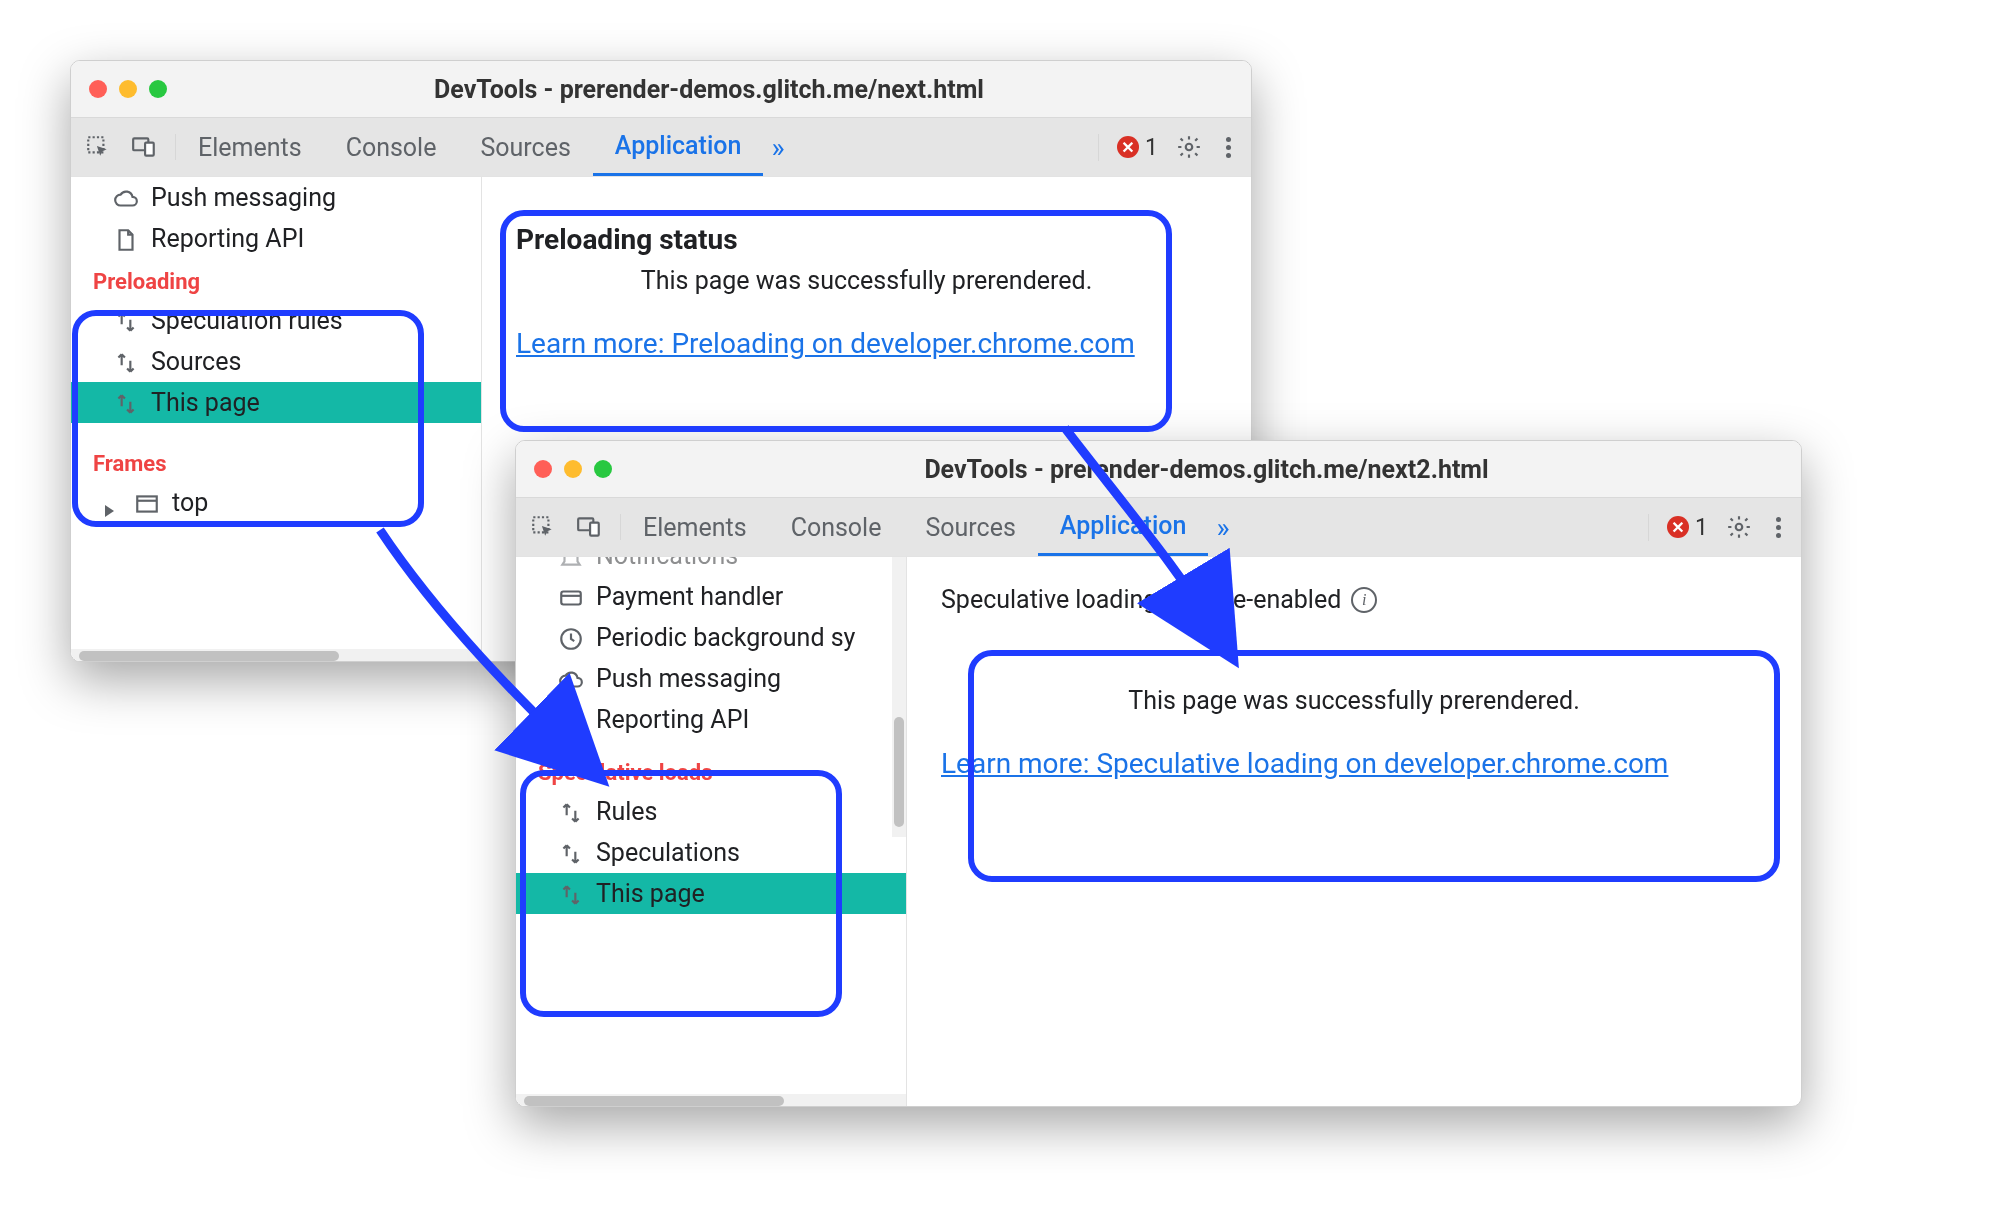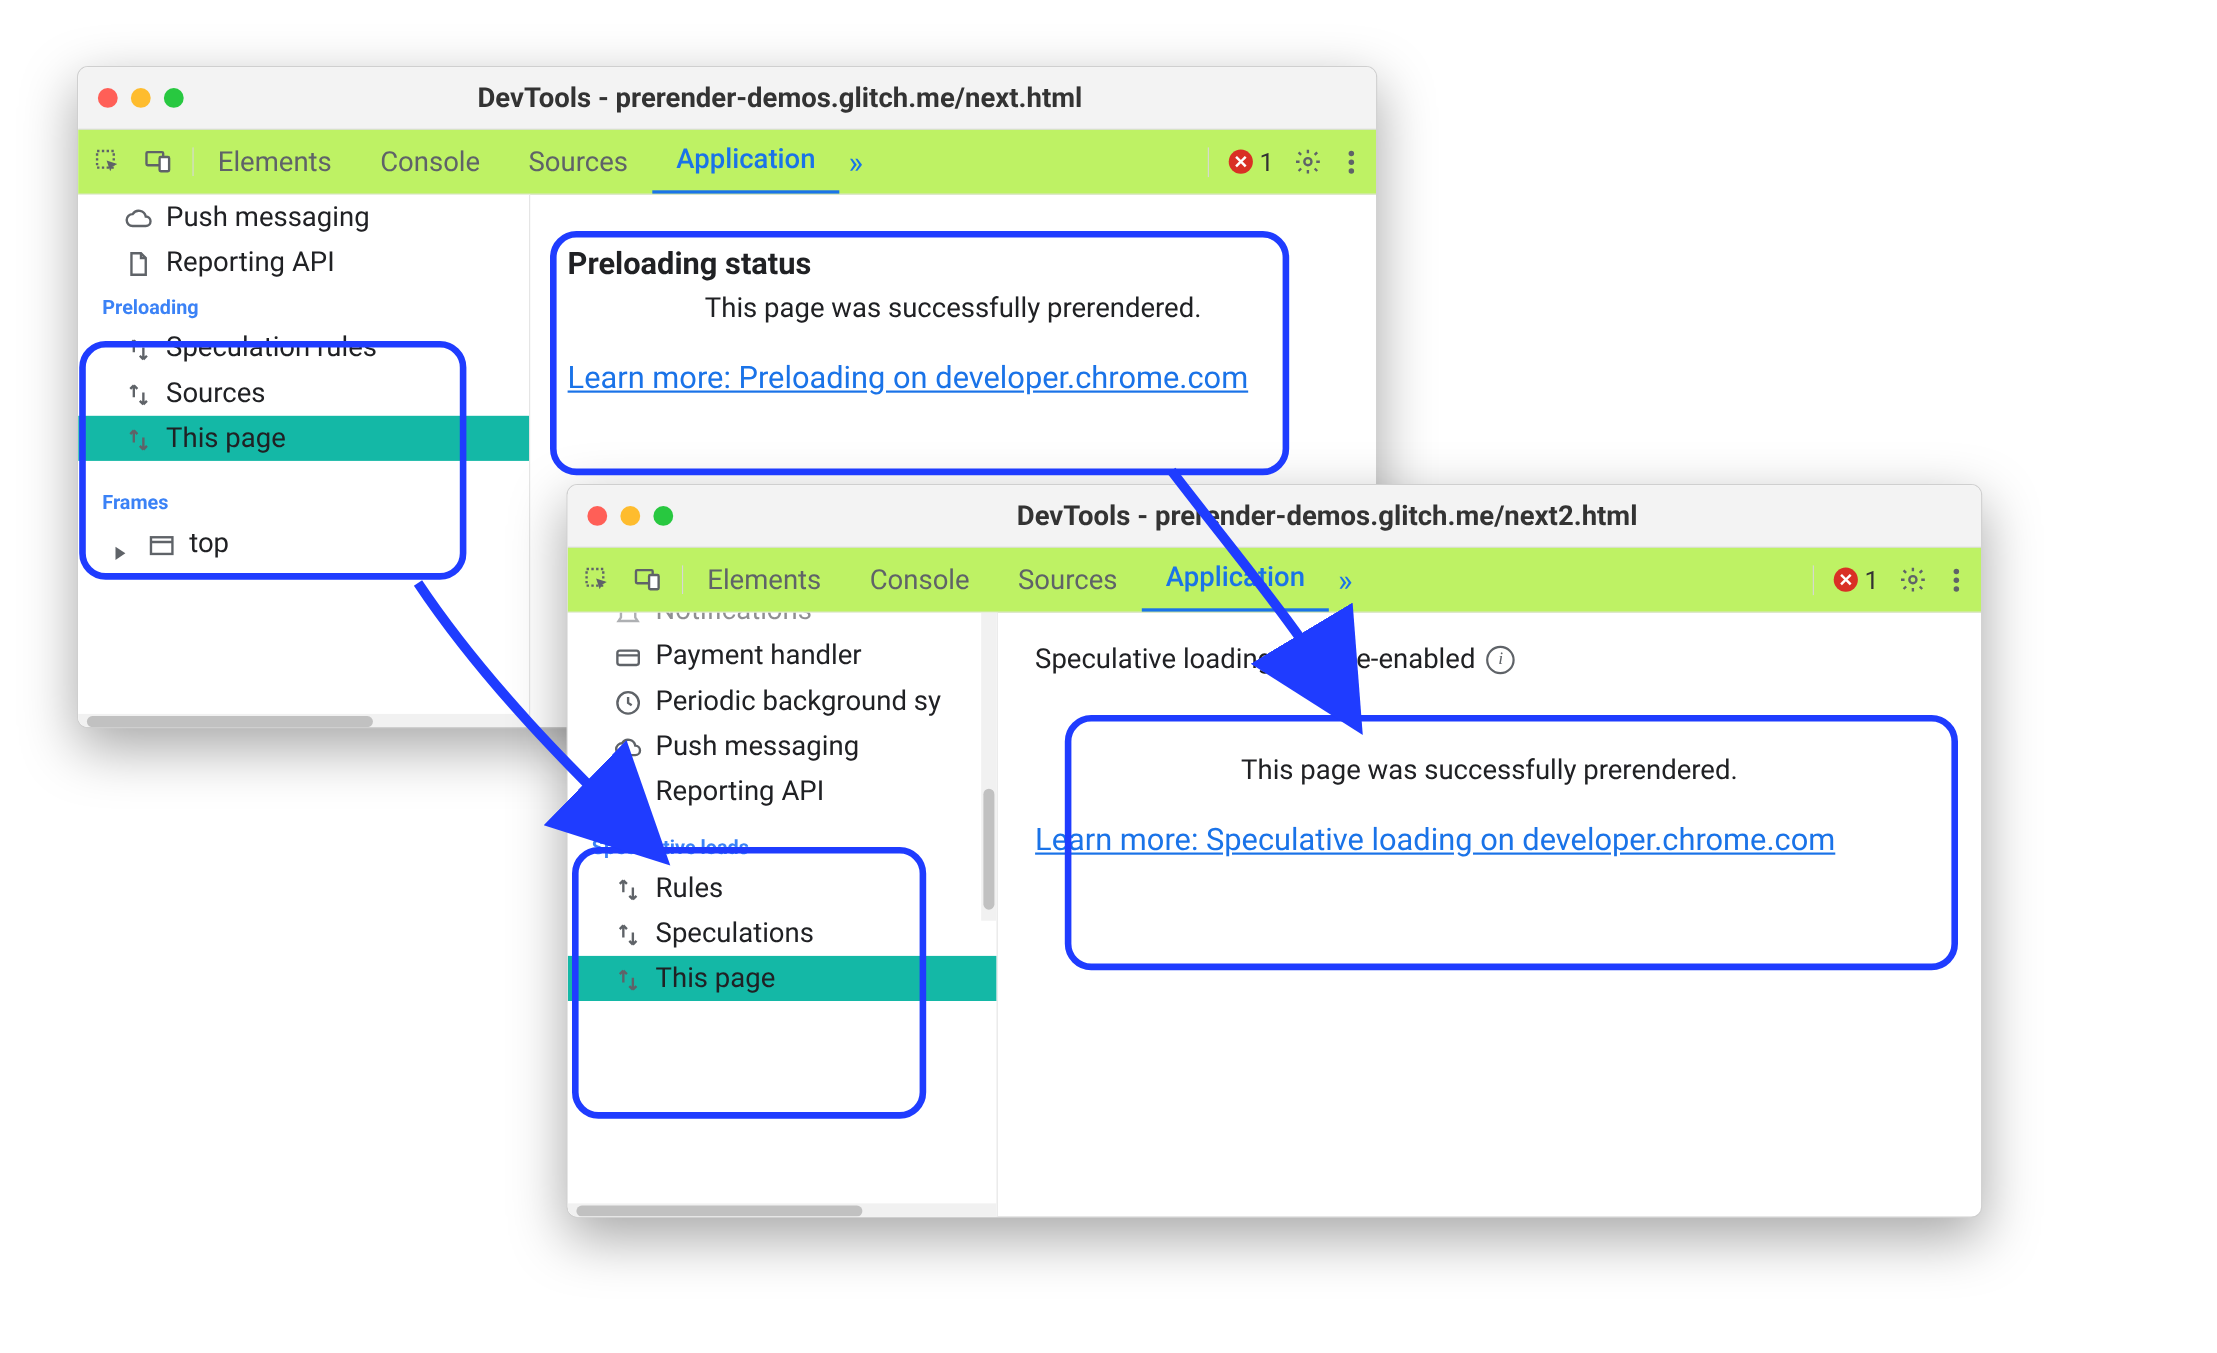--- a/index.html
+++ b/index.html
@@ -5,34 +5,34 @@
 html,body{margin:0;padding:0;font-family:-apple-system,BlinkMacSystemFont,"Segoe UI",Roboto,Arial,sans-serif;background:#fff;color:#202124;}
 .stage{position:relative;width:1888px;height:1230px;border-radius:11px;}
 .devtools-window{position:absolute;background:#fff;border:1px solid #cfcfcf;border-radius:10px;box-shadow:0 18px 50px rgba(0,0,0,.35);overflow:hidden;}
 .titlebar{display:flex;align-items:center;gap:18px;height:56px;padding:0 18px;background:#f3f3f3;border-bottom:1px solid #d9d9d9;}
 .traffic{display:flex;gap:12px;}
 .dot{width:18px;height:18px;border-radius:50%;}
 .dot.red{background:#ff5f57;}
 .dot.yellow{background:#febc2e;}
 .dot.green{background:#28c840;}
 .title{flex:1;text-align:center;font-weight:700;font-size:25px;color:#333;}
-.tabbar{display:flex;align-items:center;height:58px;padding:0 14px;border-bottom:1px solid #e3e3e3;background:#bef264;font-size:25px;text-align:center;}
+.tabbar{display:flex;align-items:center;height:58px;padding:0 14px;border-bottom:1px solid #e3e3e3;background:#e5e5e5;font-size:25px;text-align:center;}
 .tb-left{display:flex;align-items:center;gap:20px;padding-right:18px;border-right:1px solid #d7d7d7;}
 .tab{padding:0 22px;height:58px;display:flex;align-items:center;color:#5f6368;cursor:pointer;}
 .tab.active{color:#1a73e8;border-bottom:3px solid #1a73e8;height:55px;font-weight:500;}
 .tb-rest{display:flex;align-items:center;gap:18px;margin-left:auto;padding-left:18px;border-left:1px solid #d7d7d7;}
 .err-badge{display:flex;align-items:center;gap:6px;}
 .err-circle{width:22px;height:22px;border-radius:50%;background:#d93025;color:#fff;display:flex;align-items:center;justify-content:center;font-size:16px;font-weight:700;}
 .err-count{font-size:23px;color:#333;}
 .body{display:flex;height:calc(100% - 56px - 58px);}
 .sidebar{width:400px;border-right:1px solid #e3e3e3;overflow:hidden;background:#fff;position:relative;}
 .content{flex:1;padding:28px 34px;position:relative;overflow:hidden;}
 .sb-item{display:flex;align-items:flex-end;gap:12px;padding:6px 10px 6px 42px;font-size:25px;cursor:pointer;}
 .sb-item.selected{background:#14b8a6;}
-.sb-section{padding:10px 10px 6px 22px;font-size:18px;font-weight:700;color:#3b82f6;}
+.sb-section{padding:10px 10px 6px 22px;font-size:22px;font-weight:700;color:#ef4444;}
 .icon{width:26px;height:26px;display:inline-flex;align-items:center;justify-content:center;flex-shrink:0;}
 .icon svg{width:26px;height:26px;stroke:#5f6368;fill:none;stroke-width:2;}
 .arrows-icon svg{stroke:#5f6368;}
 .gear svg{stroke:#5f6368;}
 .kebab{display:flex;flex-direction:column;gap:3px;padding:0 6px;}
 .kebab span{width:5px;height:5px;background:#5f6368;border-radius:50%;}
 .select-icon svg{stroke:#5f6368;}
 .device-icon svg{stroke:#5f6368;}
 .more{color:#1a73e8;font-size:28px;padding:0 8px;cursor:pointer;}
 .panel-heading{font-weight:700;font-size:28px;margin:0 0 10px 0;}

